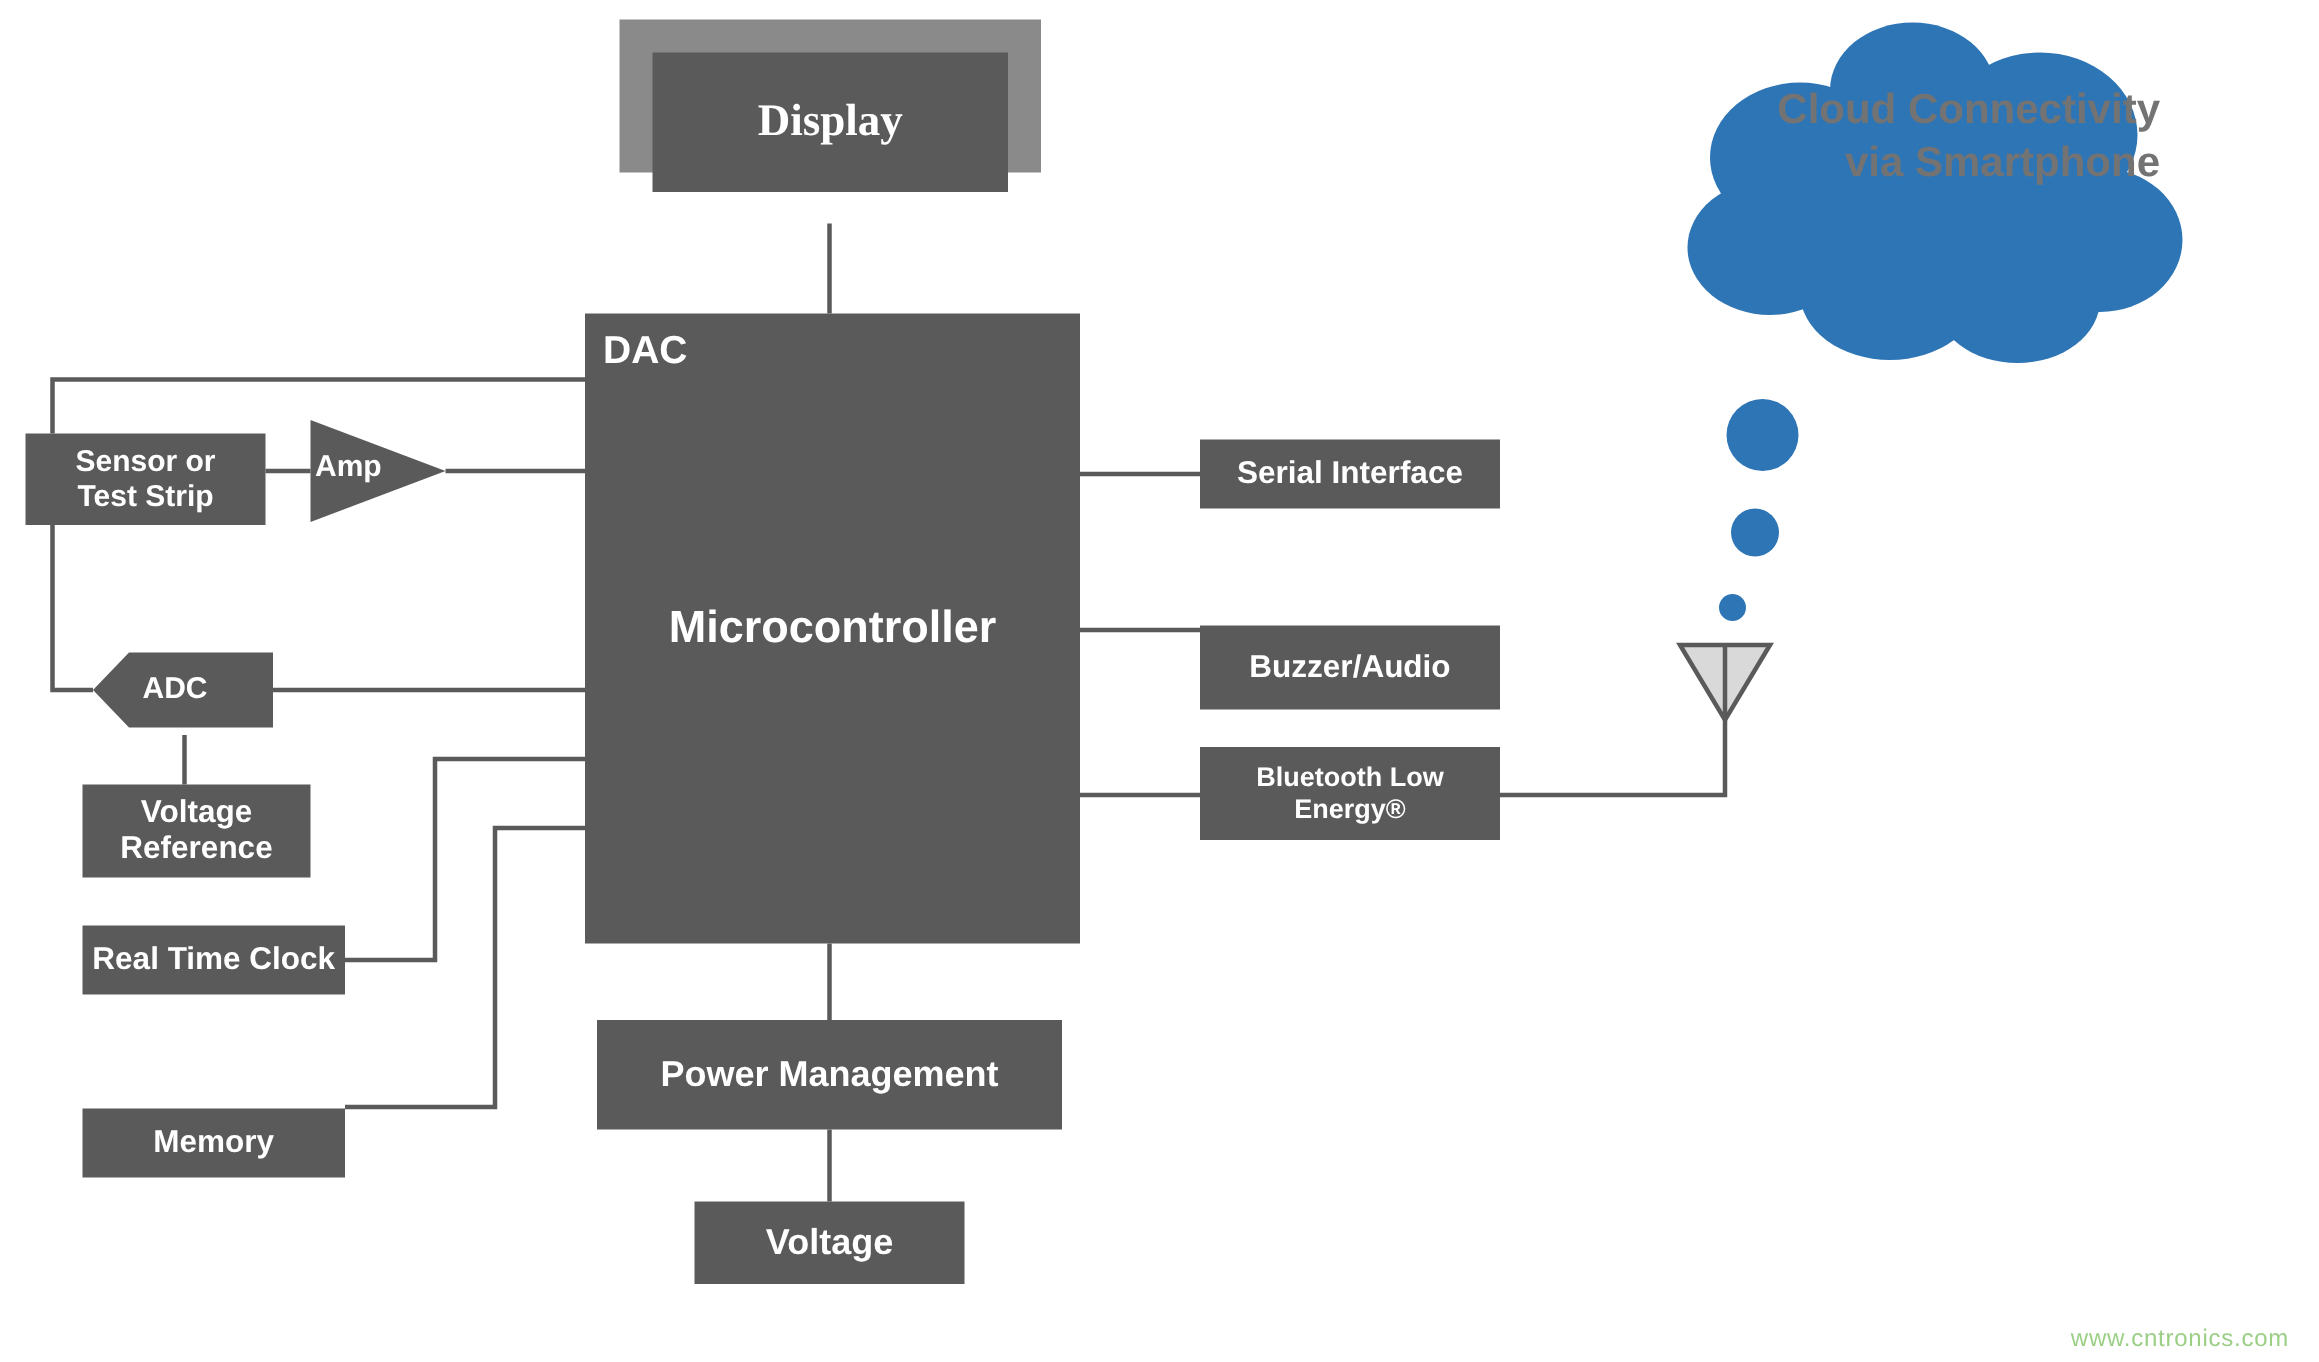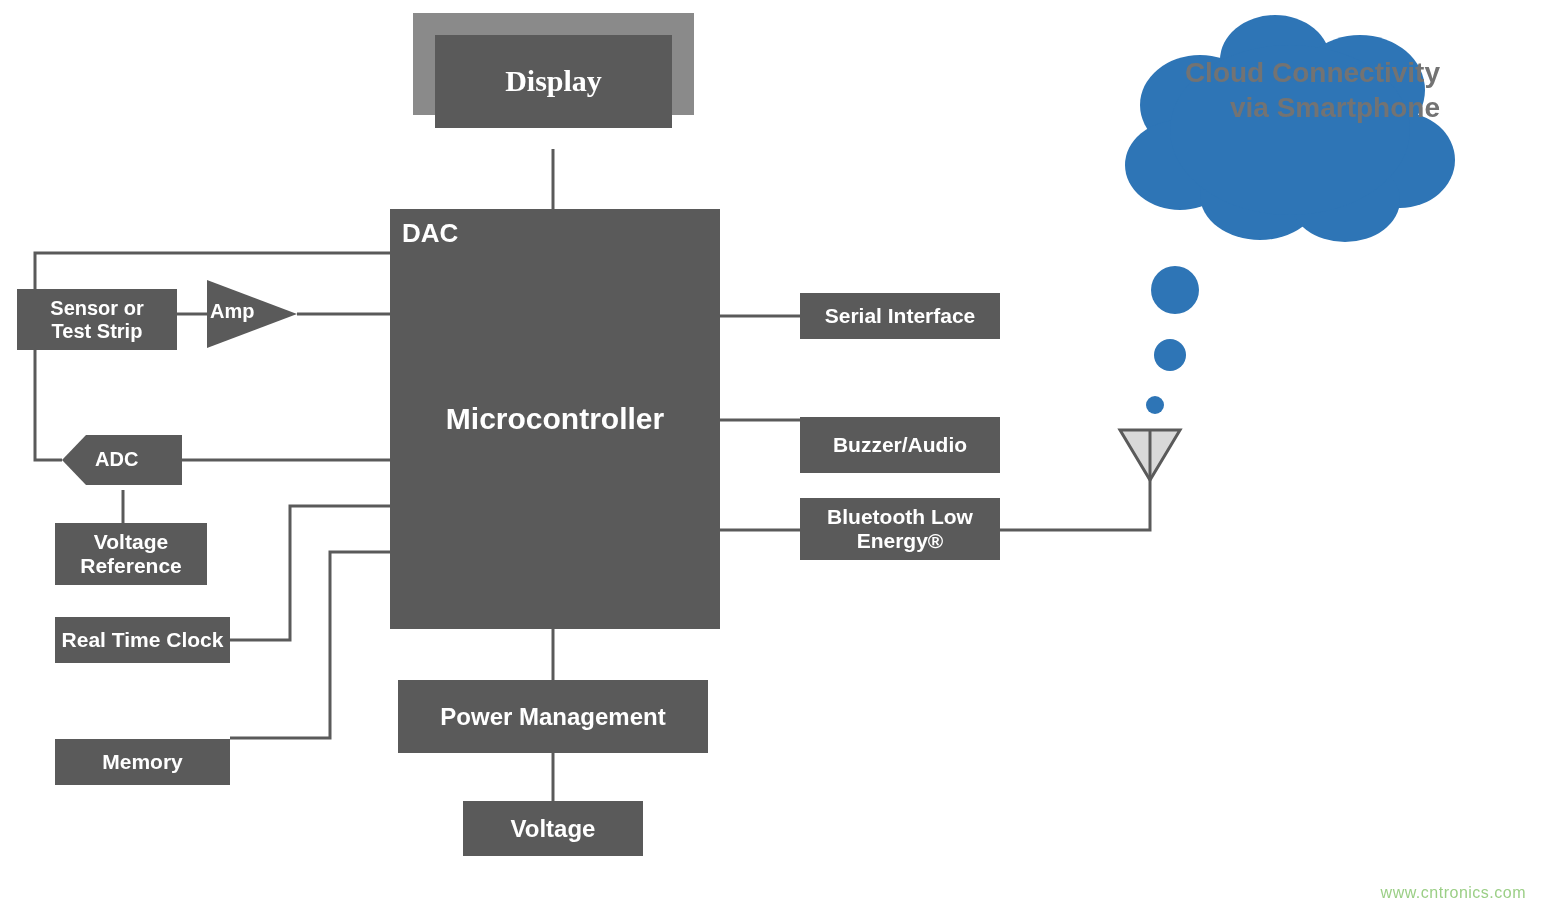--- a/index.html
+++ b/index.html
@@ -138,21 +138,21 @@
 </div>
 
 <div class="block node" style="left:800px; top:293px; width:200px; height:46px; font-size:21px;">
   <span>Serial Interface</span>
 </div>
 
 <div class="block node" style="left:800px; top:397px; width:200px; height:56px; font-size:21px;margin-top:20px;">
   <span>Buzzer/Audio</span>
 </div>
 
-<div class="block node" style="left:800px; top:498px; width:200px; height:62px; font-size:21px; padding:0 6px;">
+<div class="block node" style="left:800px; top:498px; width:200px; height:62px; font-size:18px; padding:0 6px;">
   <span>Bluetooth Low Energy®</span>
 </div>
 
 <div class="block node" style="left:398px; top:680px; width:310px; height:73px; font-size:24px;text-align:center;">
   <span>Power Management</span>
 </div>
 
 <div class="block node" style="left:463px; top:801px; width:180px; height:55px; font-size:24px;">
   <span>Voltage</span>
 </div>

